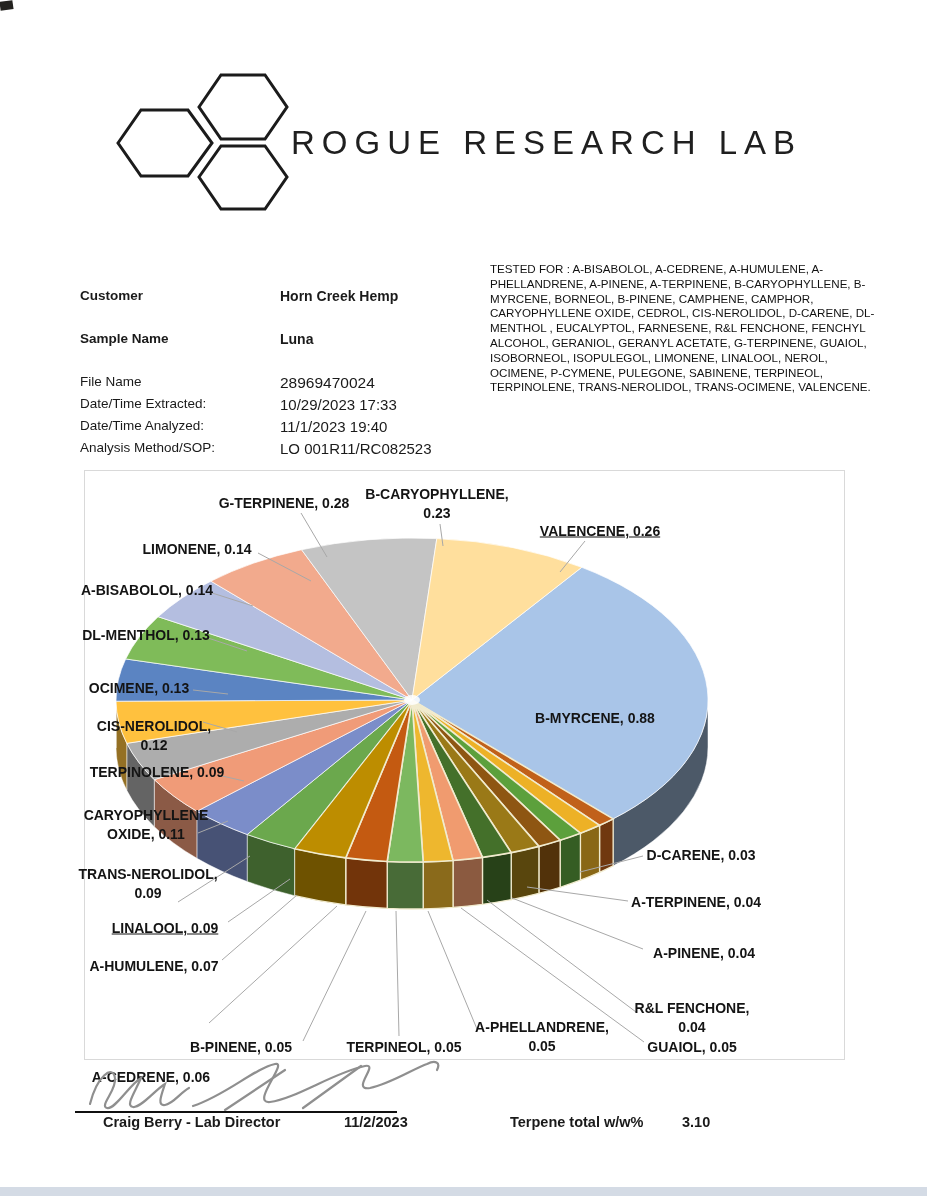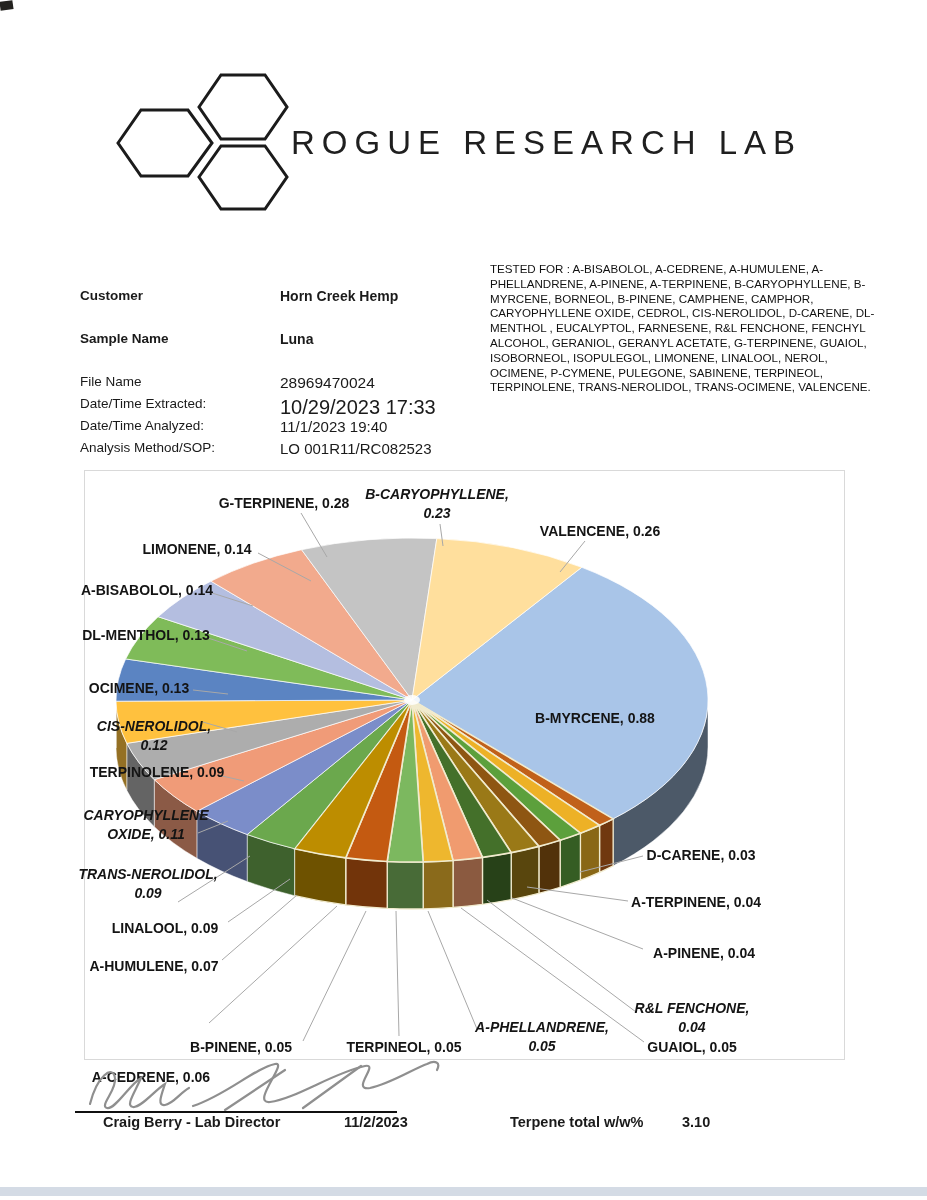--- a/index.html
+++ b/index.html
@@ -15,21 +15,21 @@
   .info-label{position:absolute;left:0;width:195px;font-size:13.5px;}
   .info-value{position:absolute;left:200px;font-size:15px;white-space:nowrap;}
   .bold{font-weight:700;}
   
   #tested-for{left:490px;top:262px;width:394px;font-size:11.6px;line-height:14.8px;color:#111;}
   
   #chart-box{left:84px;top:470px;width:759px;height:588px;background:#fff;border:1px solid #d9d9d9;}
   #pie-svg,#leader-svg{left:0;top:0;width:927px;height:1200px;pointer-events:none;}
   .pie-label{position:absolute;transform:translate(-50%,-50%);font-size:14px;font-weight:700;
              color:#141414;text-align:center;line-height:19px;white-space:nowrap;}
-  .pie-label div{white-space:nowrap;font-style:italic;}
+  .pie-label div{white-space:nowrap;}
   
   #sig-line{left:75px;top:1111px;width:322px;border-top:2.5px solid #101010;}
   .footer-text{top:1114px;font-size:14.5px;font-weight:600;white-space:nowrap;margin-left:24px;}
   #scan-strip{left:0;top:1187px;width:927px;height:9px;background:#ccd5e1;opacity:.85;}
   #corner-mark{left:0;top:1px;width:13px;height:9px;background:#23221f;transform:rotate(-8deg);}
 </style>
 </head>
 <body>
 
 <div id="page">
@@ -54,21 +54,21 @@
       <div class="info-row" style="top: 43px;">
         <span class="info-label bold">Sample Name</span>
         <span class="info-value bold" style="font-size: 14px;">Luna</span>
       </div>
       <div class="info-row" style="top: 86px;">
         <span class="info-label">File Name</span>
         <span class="info-value" style="font-size: 15.5px;">28969470024</span>
       </div>
       <div class="info-row" style="top: 108px;">
         <span class="info-label">Date/Time Extracted:</span>
-        <span class="info-value" style="font-size: 20px;">10/29/2023 17:33</span>
+        <span class="info-value" style="font-size: 15px;">10/29/2023 17:33</span>
       </div>
       <div class="info-row" style="top: 130px;">
         <span class="info-label">Date/Time  Analyzed:</span>
         <span class="info-value" style="font-size: 15px;">11/1/2023 19:40</span>
       </div>
       <div class="info-row" style="top: 152px;">
         <span class="info-label">Analysis Method/SOP:</span>
         <span class="info-value" style="font-size: 15px;">LO 001R11/RC082523</span>
       </div>
     </div>
@@ -155,21 +155,21 @@
       </div>
       <div class="pie-label" style="left: 692px; top: 1047px;">GUAIOL, 0.05</div>
       <div class="pie-label" style="left: 542px; top: 1037px;">
         <div>A-PHELLANDRENE,</div>
         <div>0.05</div>
       </div>
       <div class="pie-label" style="left: 404px; top: 1047px;">TERPINEOL, 0.05</div>
       <div class="pie-label" style="left: 241px; top: 1047px;">B-PINENE, 0.05</div>
       <div class="pie-label" style="left: 151px; top: 1077px;">A-CEDRENE, 0.06</div>
       <div class="pie-label" style="left: 154px; top: 966px;">A-HUMULENE, 0.07</div>
-      <div class="pie-label" style="left: 165px; top: 928px;">LINALOOL, 0.09</div>
+      <div class="pie-label" style="left: 165px; top: 928px; text-decoration: underline;">LINALOOL, 0.09</div>
       <div class="pie-label" style="left: 148px; top: 884px;">
         <div>TRANS-NEROLIDOL,</div>
         <div>0.09</div>
       </div>
       <div class="pie-label" style="left: 146px; top: 825px;">
         <div>CARYOPHYLLENE</div>
         <div>OXIDE, 0.11</div>
       </div>
       <div class="pie-label" style="left: 157px; top: 772px;">TERPINOLENE, 0.09</div>
       <div class="pie-label" style="left: 144px; top: 736px; margin-left: 10px;">
@@ -178,21 +178,21 @@
       </div>
       <div class="pie-label" style="left: 139px; top: 688px;">OCIMENE, 0.13</div>
       <div class="pie-label" style="left: 146px; top: 635px;">DL-MENTHOL, 0.13</div>
       <div class="pie-label" style="left: 147px; top: 590px;">A-BISABOLOL, 0.14</div>
       <div class="pie-label" style="left: 197px; top: 549px;">LIMONENE, 0.14</div>
       <div class="pie-label" style="left: 284px; top: 503px;">G-TERPINENE, 0.28</div>
       <div class="pie-label" style="left: 437px; top: 504px;">
         <div>B-CARYOPHYLLENE,</div>
         <div>0.23</div>
       </div>
-      <div class="pie-label" style="left: 600px; top: 531px;">VALENCENE, 0.26</div>
+      <div class="pie-label" style="left: 600px; top: 531px; text-decoration: underline;">VALENCENE, 0.26</div>
     </div>
 
   <svg class="abs" style="left:75px;top:1056px;" width="400" height="58" viewBox="0 0 400 58">
     <g fill="none" stroke="#8f8f8f" stroke-width="2.2" stroke-linecap="round">
       <path d="M15,48 C22,20 38,8 40,22 C42,34 24,50 32,52 C40,54 55,28 66,22 C60,36 50,50 58,51 C66,52 80,34 90,28 C86,40 82,50 90,49 C98,48 106,36 114,32"></path>
       <path d="M118,50 C150,40 180,12 200,8 C214,5 175,48 195,46 C220,43 260,16 290,10 C305,7 275,35 295,32 C315,28 340,12 352,8 C360,4 366,6 362,14"></path>
       <path d="M150,54 L210,14 M228,52 L286,10"></path>
     </g>
   </svg>
   <div class="abs" id="sig-line"></div>

